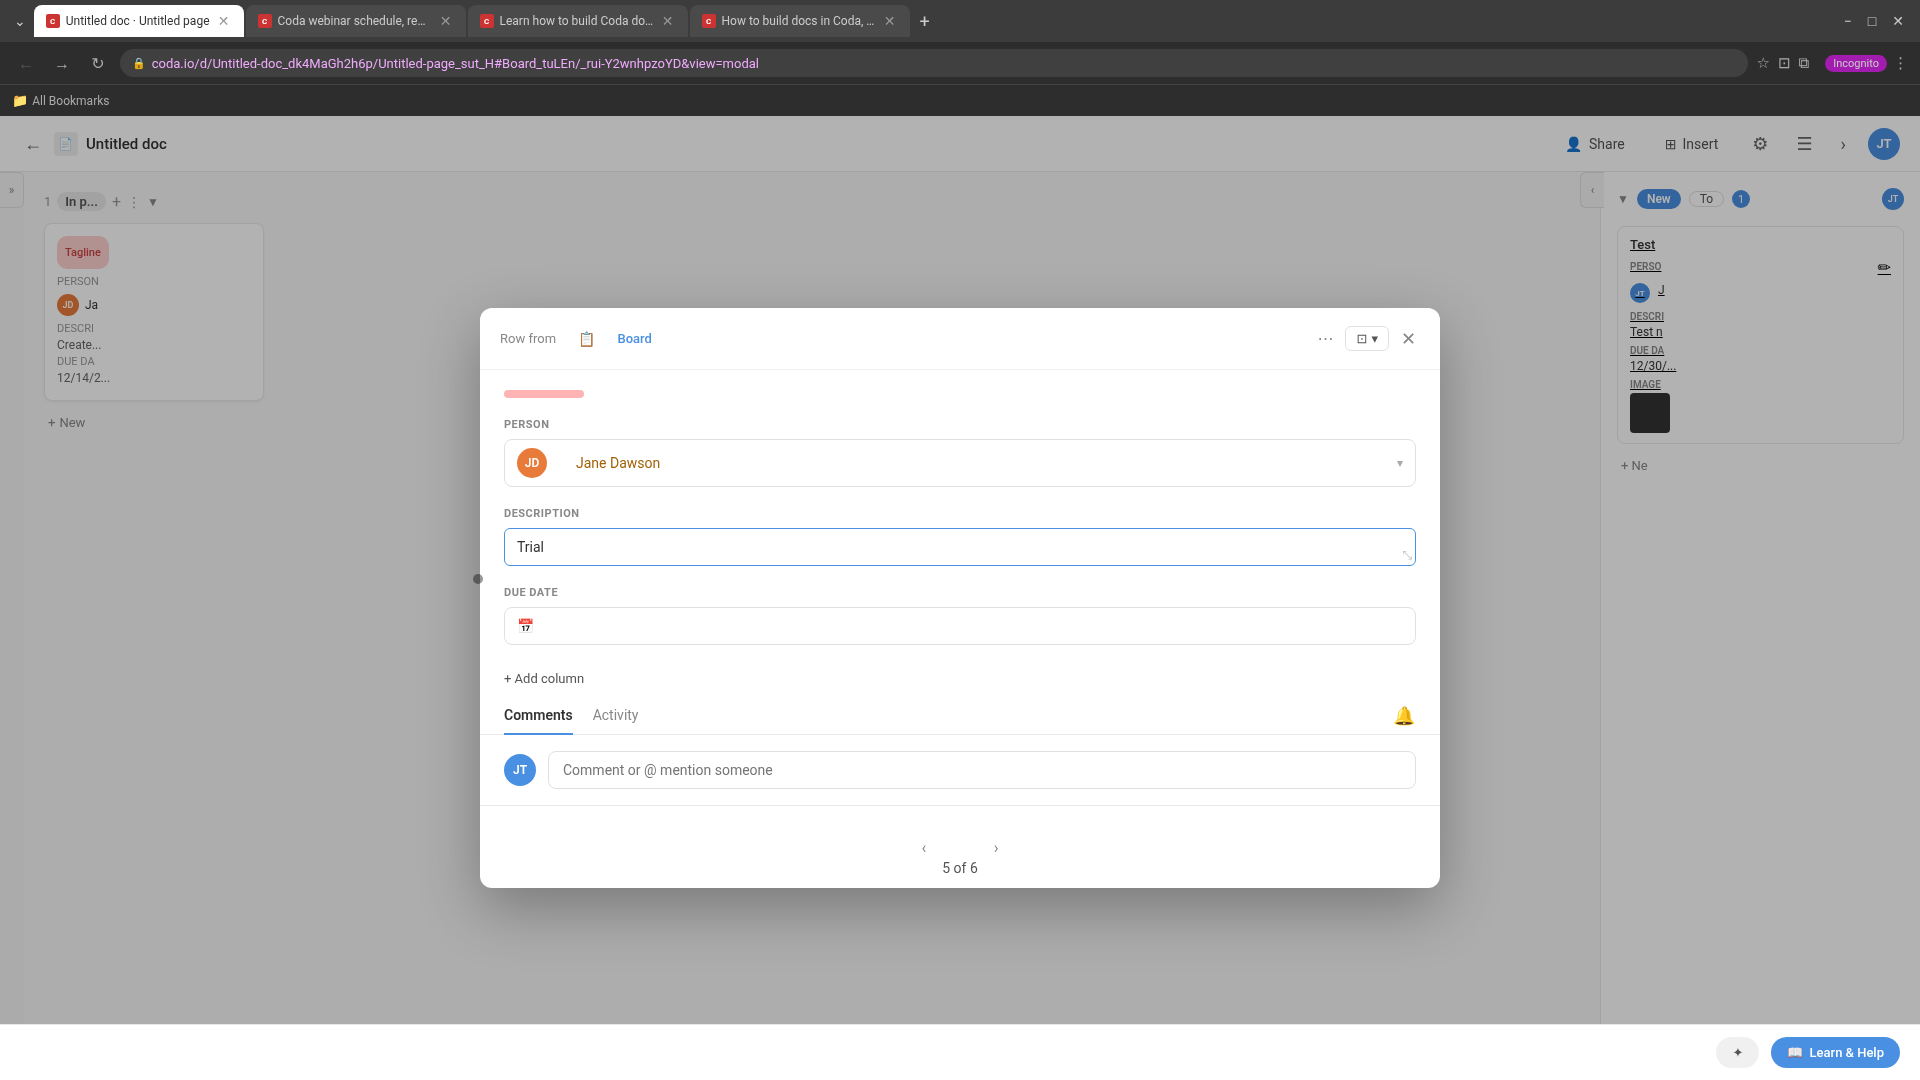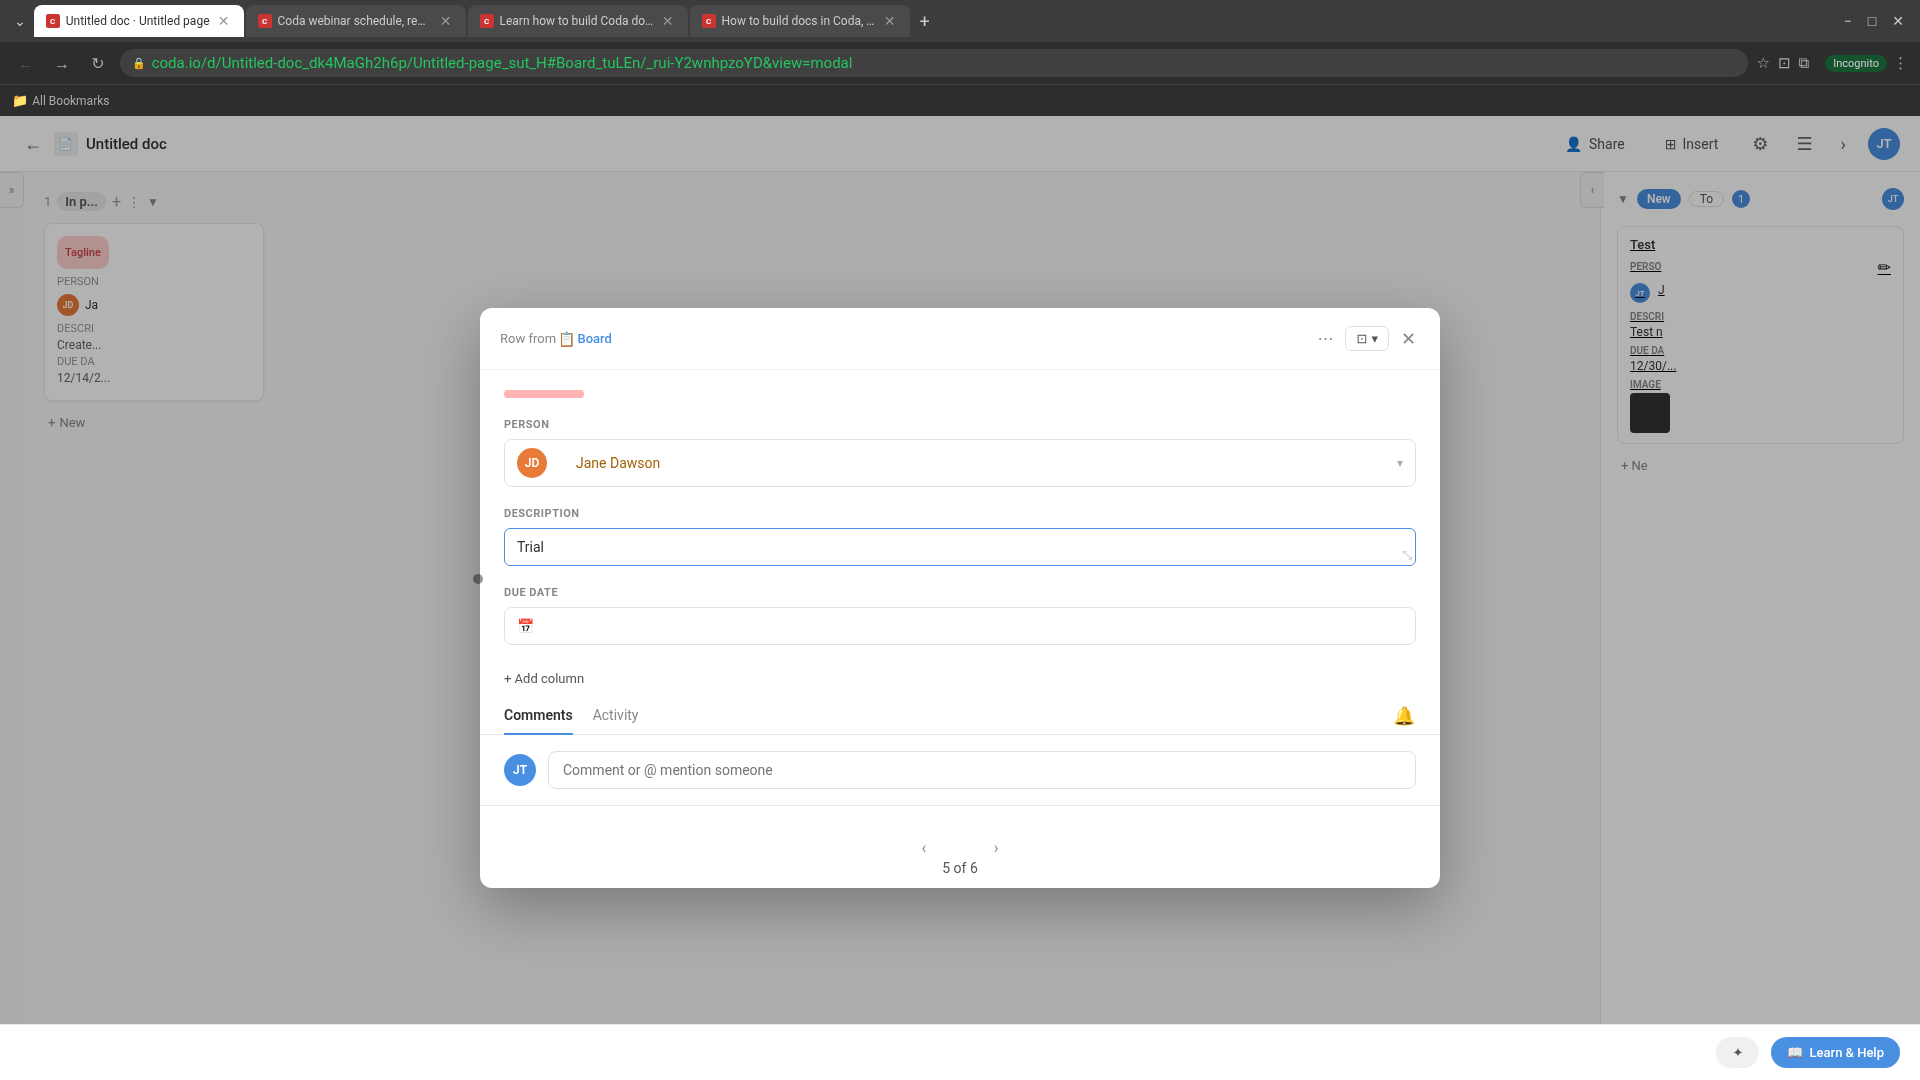--- a/index.html
+++ b/index.html
@@ -143,41 +143,41 @@
       padding: 0 12px;
       gap: 6px;
     }
 
     .lock-icon {
       font-size: 11px;
       color: #aaa;
     }
 
     .url-text {
-      font-size: 15px;
-      color: #22c55e;
+      font-size: 13px;
+      color: #f0abfc;
     }
 
     .address-bar-actions {
       display: flex;
       gap: 8px;
       align-items: center;
     }
 
     .addr-action { color: #aaa; font-size: 15px; cursor: pointer; }
 
     .profile-area {
       display: flex;
       align-items: center;
       gap: 6px;
       margin-left: 8px;
     }
 
     .incognito-badge {
-      background: #14532d;
+      background: #a21caf;
       color: #ccc;
       font-size: 11px;
       padding: 2px 8px;
       border-radius: 10px;
     }
 
     .bookmarks-bar {
       background: #2d2d2d;
       height: 32px;
       display: flex;
@@ -554,21 +554,21 @@
       padding: 16px 20px;
       border-bottom: 1px solid #f0f0f0;
       flex-shrink: 0;
     }
 
     .modal-source {
       font-size: 13px;
       color: #888;
       display: flex;
       align-items: center;
-      gap: 2px;
+      gap: 22px;
     }
 
     .modal-source-icon {
       font-size: 14px;
     }
 
     .modal-source-link {
       color: #4a90e2;
       font-weight: 500;
       cursor: pointer;

